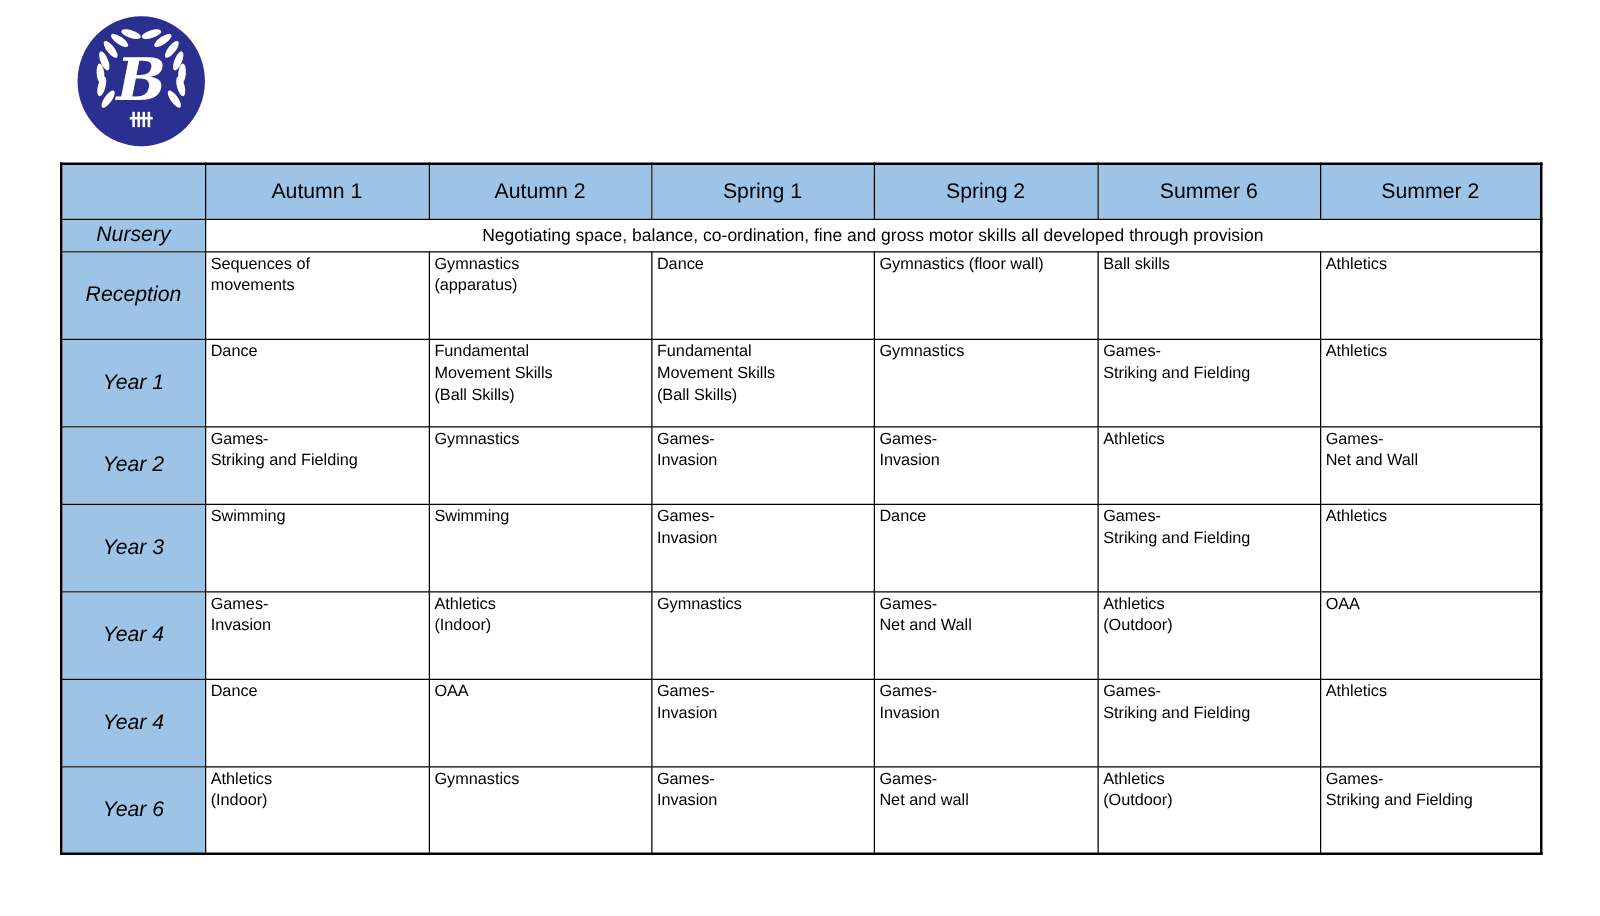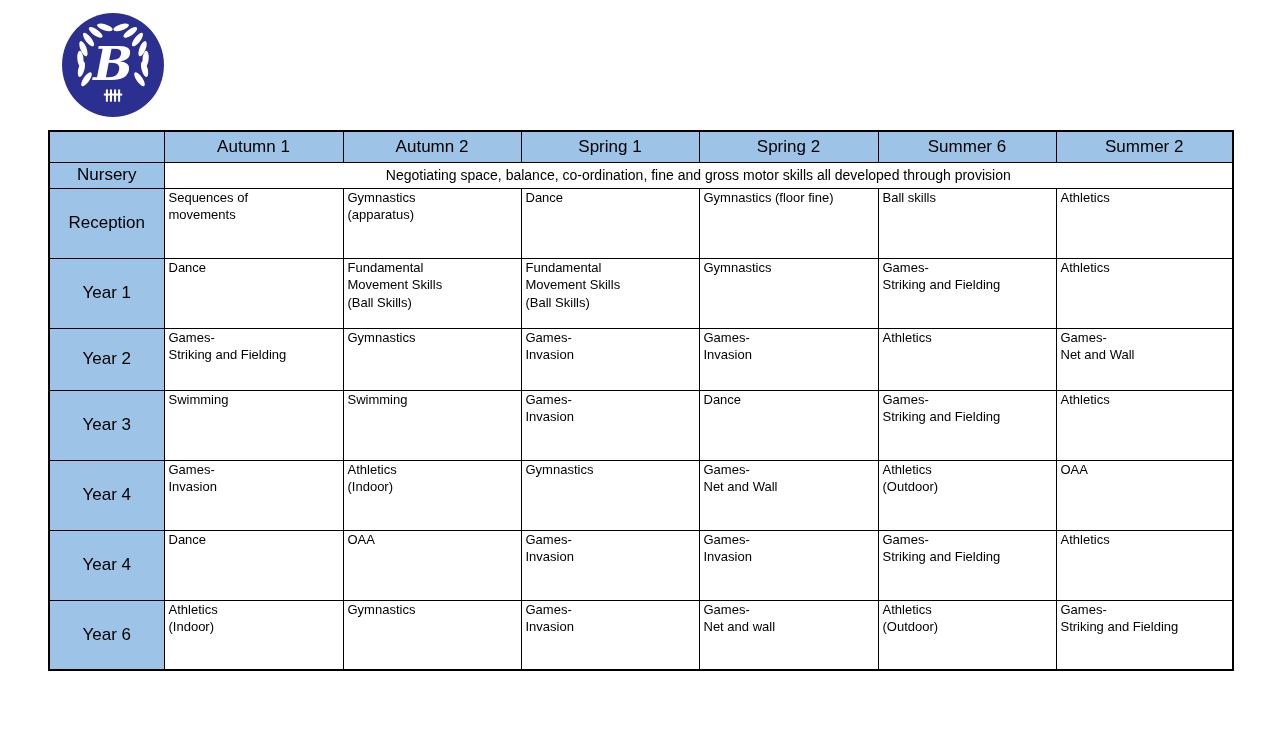--- a/index.html
+++ b/index.html
@@ -32,26 +32,26 @@
     border-collapse: collapse; table-layout: fixed;
     border: 2px solid #000;
   }
   .pe-table th, .pe-table td {
     border: 1px solid #000;
     padding: 0 4px;
     overflow: hidden;
   }
   .blue-cell { background: #9DC3E6; }
   .season-header {
-    height: 31px; font-size: 17px; font-weight: 400;
+    height: 44px; font-size: 17px; font-weight: 400;
     text-align: center; vertical-align: middle;
   }
   .row-label {
     font-size: 17px; font-weight: 400;
-    text-align: center; vertical-align: middle;
+    text-align: center; vertical-align: middle; font-style: italic;
   }
   .nursery-row { height: 26px; }
   .nursery-text {
     font-size: 14px; text-align: center; vertical-align: middle;
     white-space: nowrap;
   }
   .unit-cell {
     font-size: 13px; line-height: 1.35;
     vertical-align: top;
     padding-top: 6px;
@@ -123,21 +123,21 @@
         <td class="blue-cell row-label">Nursery</td>
         <td class="nursery-text" colspan="6">Negotiating space, balance, co-ordination, fine and gross motor skills all developed through provision</td>
       </tr>
       <tr class="r-std">
         <td class="blue-cell row-label">Reception</td>
         <td class="unit-cell">Sequences of
 movements</td>
         <td class="unit-cell">Gymnastics
 (apparatus)</td>
         <td class="unit-cell">Dance</td>
-        <td class="unit-cell">Gymnastics (floor fine)</td>
+        <td class="unit-cell">Gymnastics (floor wall)</td>
         <td class="unit-cell">Ball skills</td>
         <td class="unit-cell">Athletics</td>
       </tr>
       <tr class="r-std">
         <td class="blue-cell row-label">Year 1</td>
         <td class="unit-cell">Dance</td>
         <td class="unit-cell">Fundamental
 Movement Skills
 (Ball Skills)</td>
         <td class="unit-cell">Fundamental

